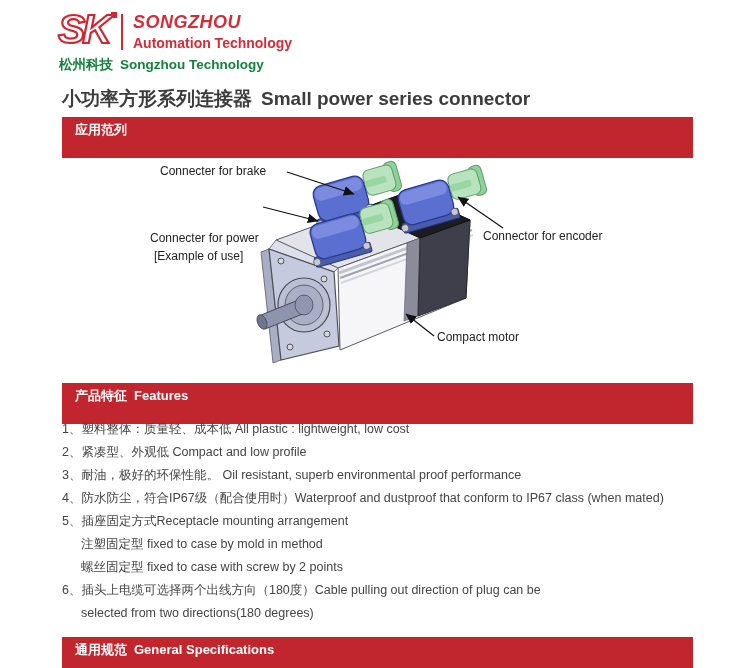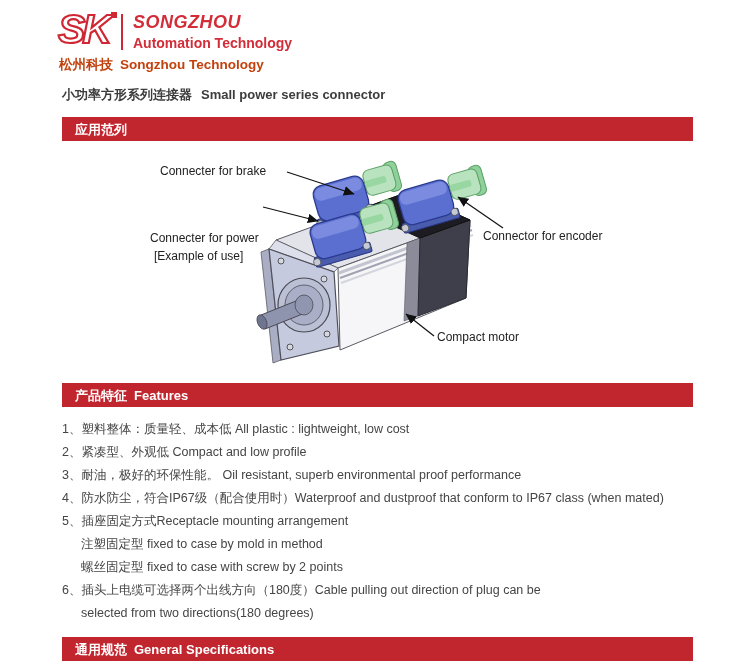--- a/index.html
+++ b/index.html
@@ -12,28 +12,28 @@
   .sk-wrap { position:relative; padding-right:10px; }
   .sk-mark {
     font-size:41px; font-weight:700; font-style:italic; letter-spacing:-3px;
     line-height:0.95; color:#ffffff; -webkit-text-stroke:2.2px #cf2733;
   }
   .sk-dot { position:absolute; right:2px; top:2px; width:6px; height:6px; background:#cf2733; }
   .logo-divider { width:2px; height:36px; background:#cf2733; margin:4px 10px 0 2px; }
   .brand-col { display:flex; flex-direction:column; margin-top:3px; }
   .brand-name { font-size:18px; font-weight:900; font-style:italic; color:#d22d38; letter-spacing:0.5px; line-height:1.1; }
   .brand-sub { font-size:14px; font-weight:700; color:#d22d38; margin-top:2px; }
-  .company-line { position:absolute; left:59px; top:56px; font-size:13.5px; font-weight:700; color:#c2410c; }
+  .company-line { position:absolute; left:59px; top:56px; font-size:13.5px; font-weight:700; color:#15803d; }
   .company-line .cn { margin-right:7px; }
   
-  .doc-title { position:absolute; left:62px; top:86px; font-size:13px; font-weight:700; color:#3c3c3c; }
+  .doc-title { position:absolute; left:62px; top:86px; font-size:19px; font-weight:700; color:#3c3c3c; }
   .doc-title .en { margin-left:9px; }
   
   .bar {
-    position:absolute; left:62px; width:631px; height:24px; background:#c1262f;
+    position:absolute; left:62px; width:631px; height:41px; background:#c1262f;
     color:#ffffff; font-size:13px; font-weight:700; line-height:25px; padding-left:13px;
     box-sizing:border-box;
   }
   .bar .en { margin-left:7px; }
   .bar-application { top:117px; }
   .bar-features { top:383px; }
   .bar-specs { top:637px; }
   
   .diagram-svg { position:absolute; left:140px; top:150px; width:400px; height:240px; }
   .dlabel { position:absolute; font-size:12px; color:#222222; white-space:nowrap;text-align:right; }

